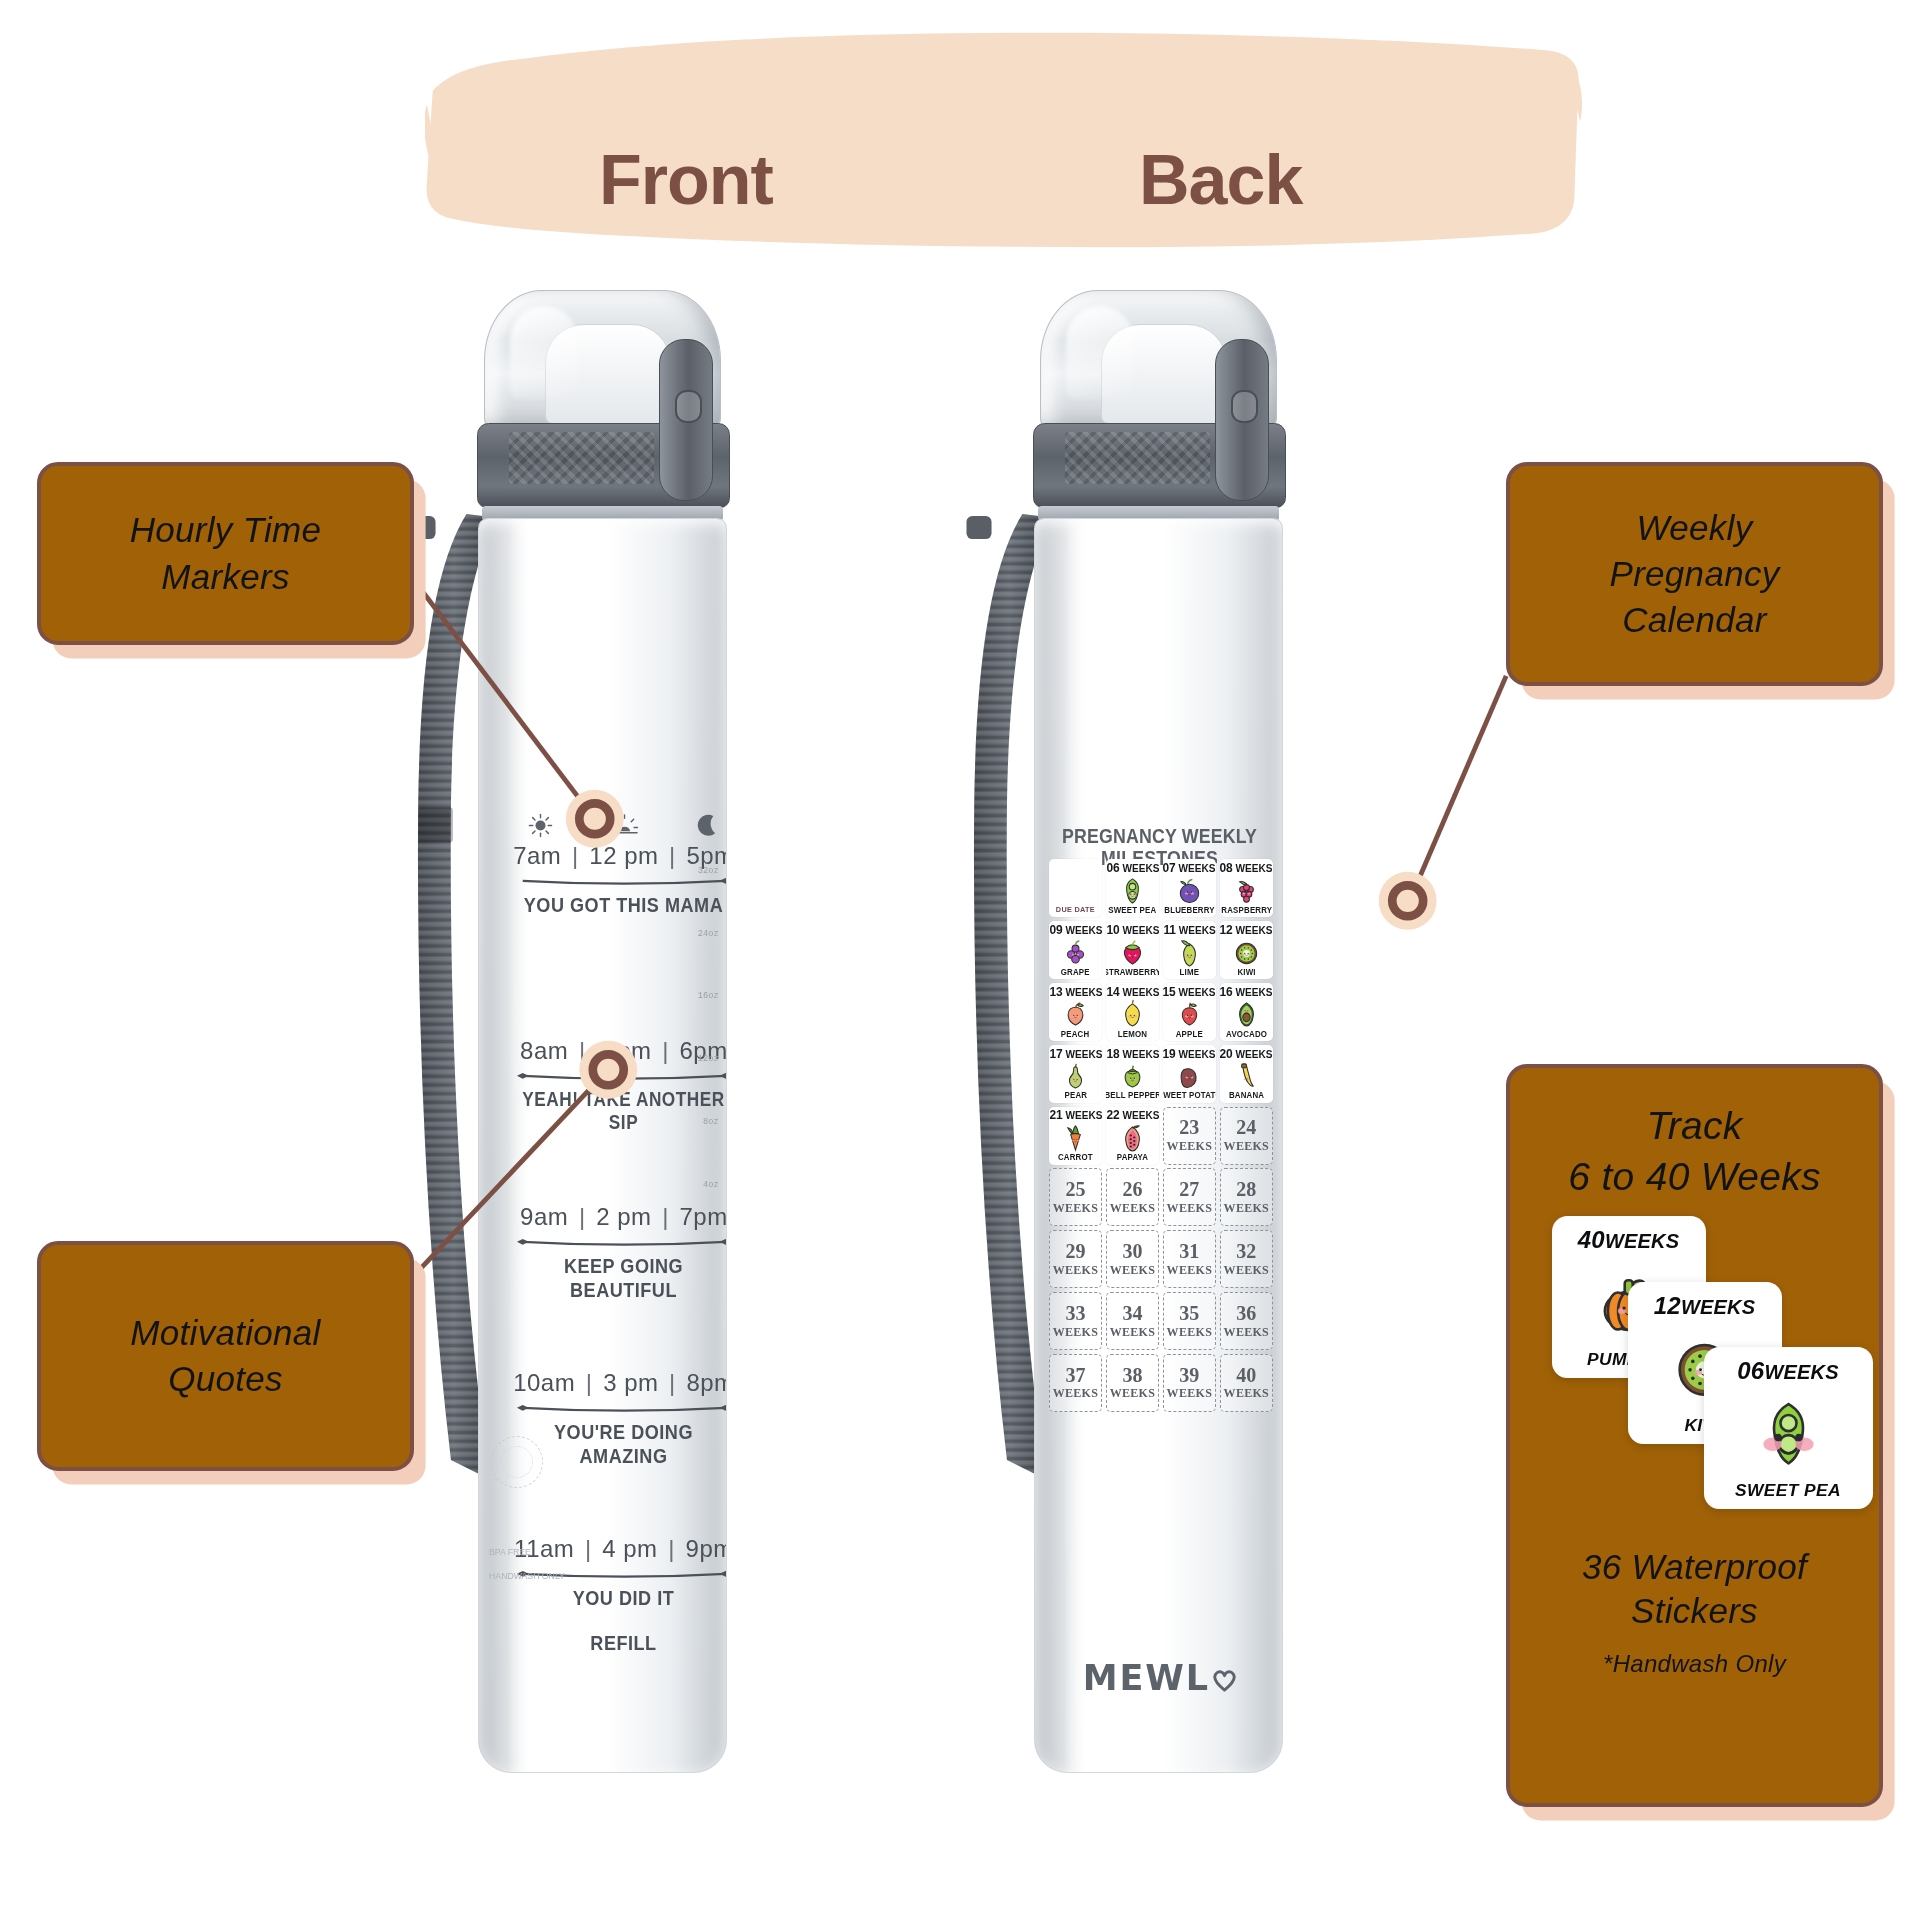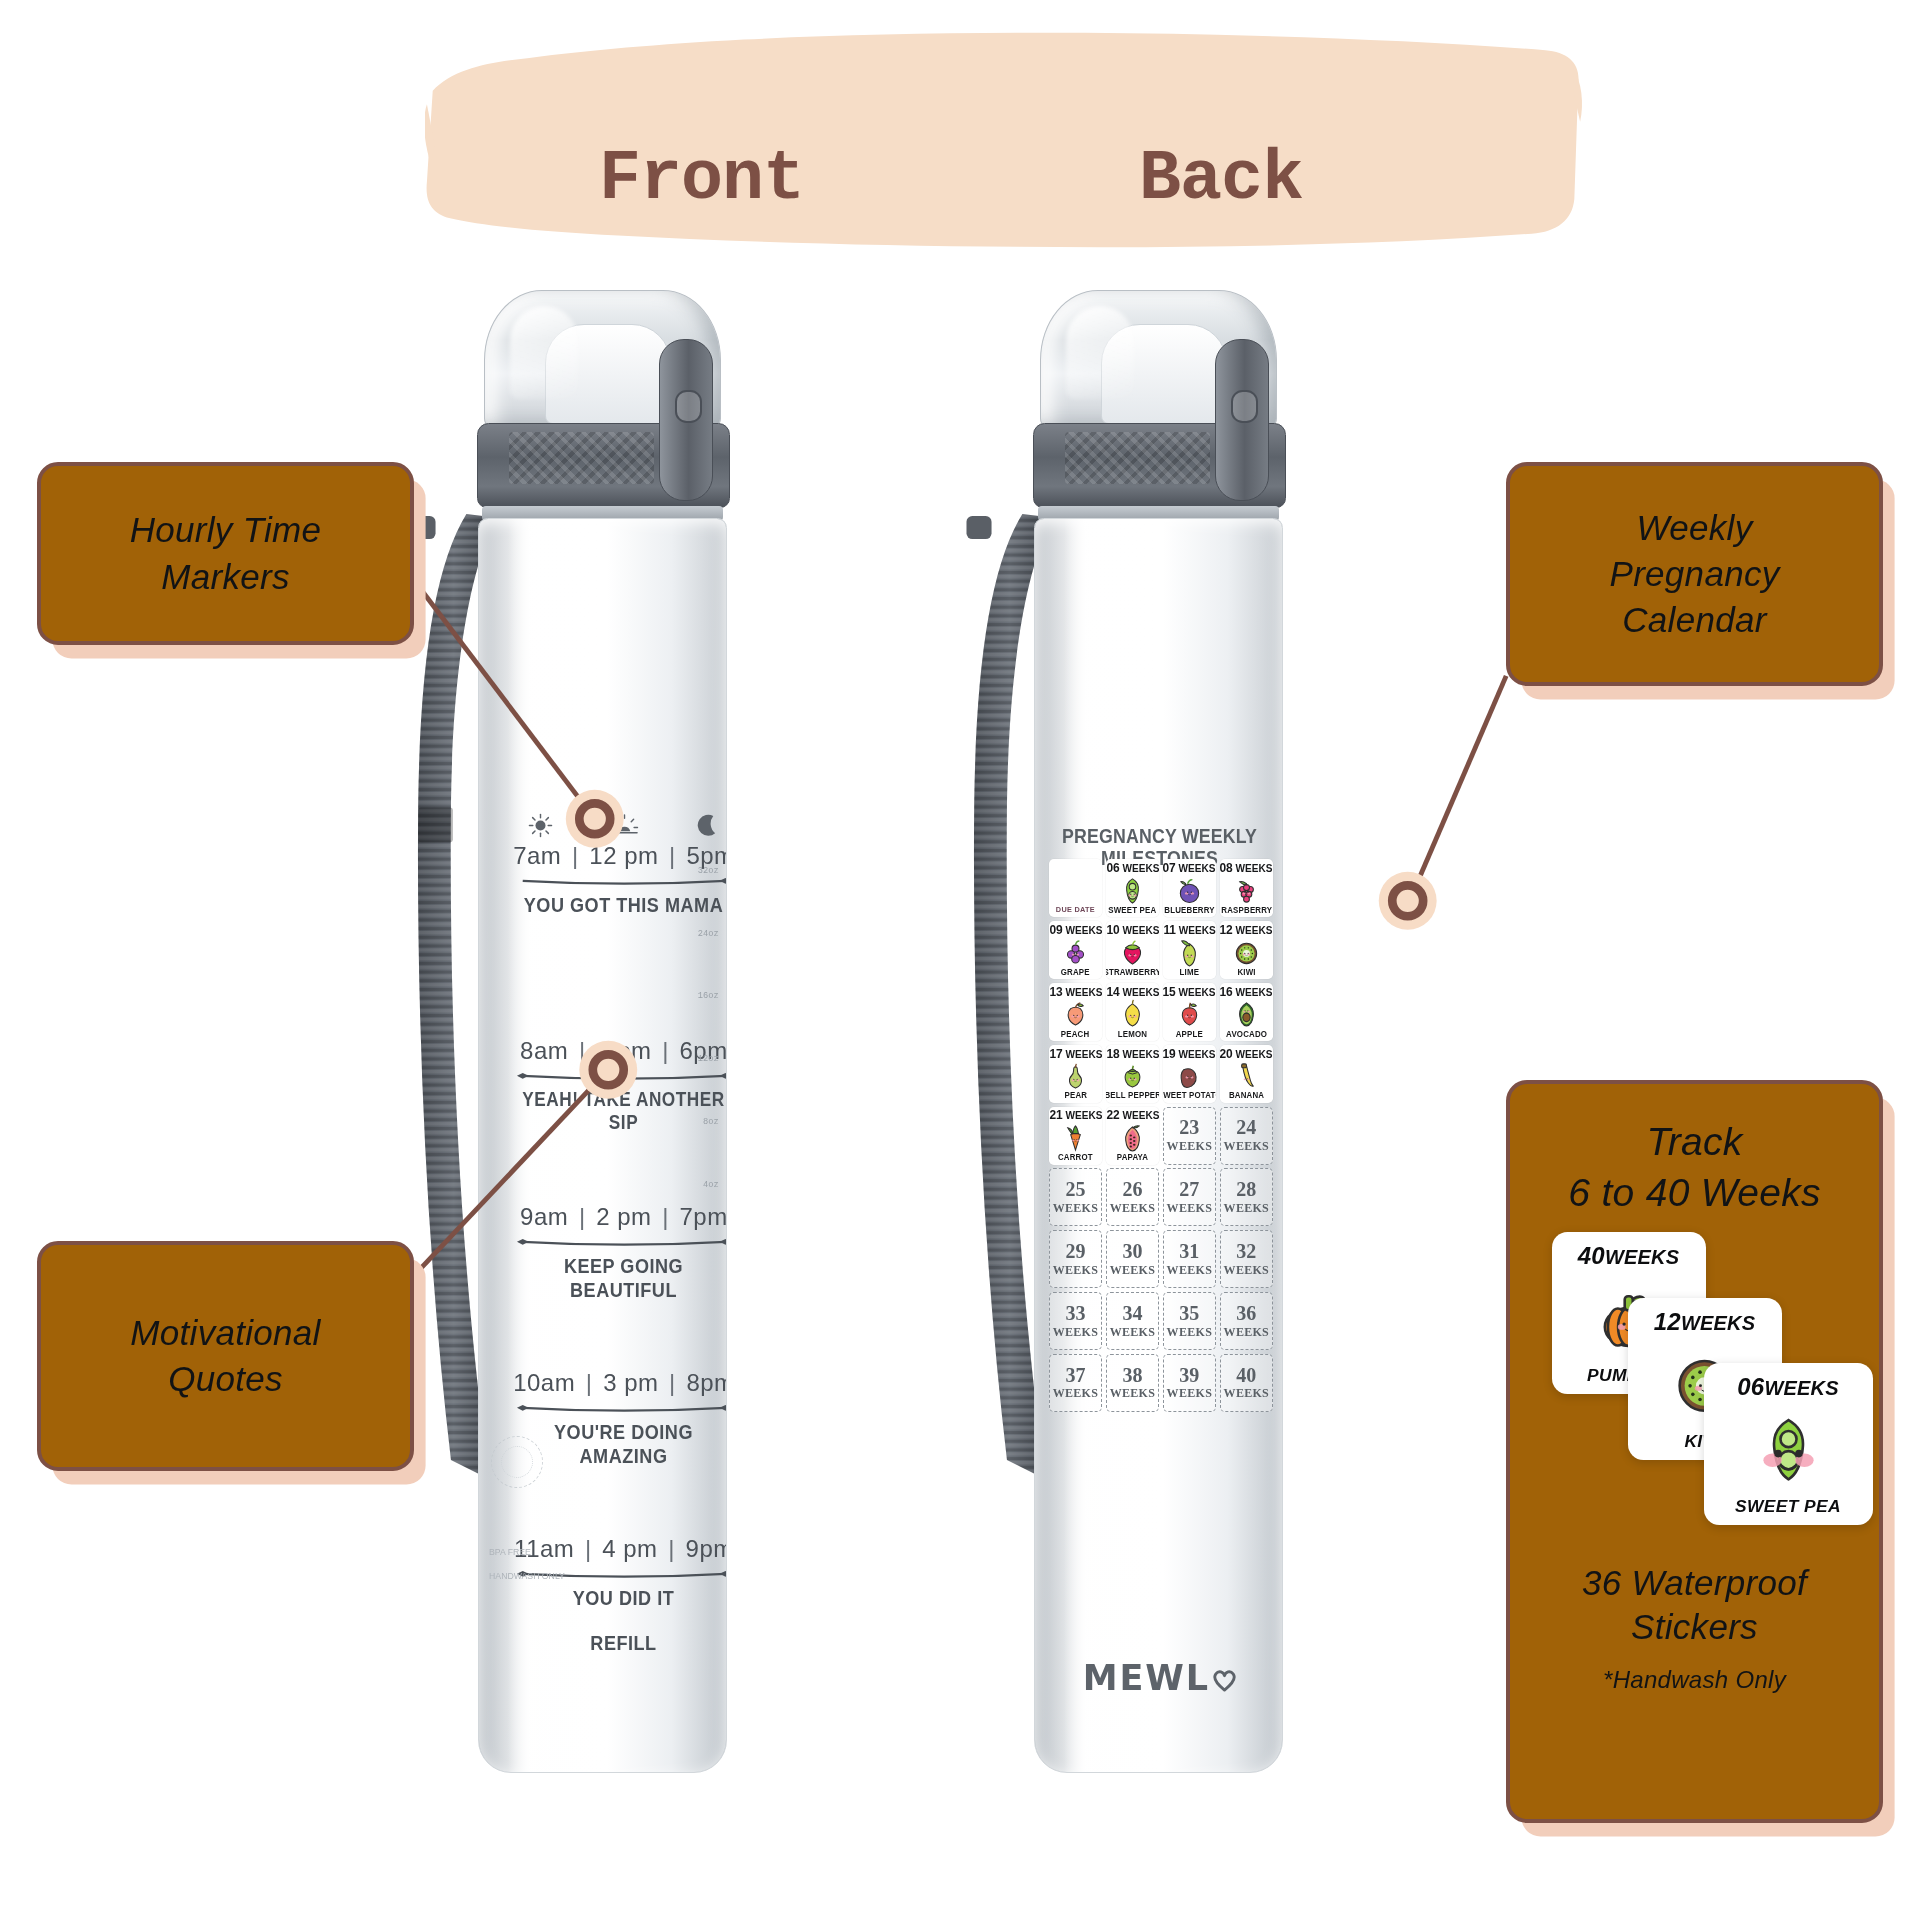--- a/index.html
+++ b/index.html
@@ -10,21 +10,21 @@
     overflow: hidden;
   }
   #stage { position: relative; width: 1931px; height: 1931px; }
 
   
   .banner-wrap { position: absolute; left: 425px; top: 29px; width: 1159px; height: 222px; }
   .banner-wrap svg { display: block; width: 100%; height: 100%; }
 
   .view-label {
     position: absolute;
-    font-family: Liberation Mono, monospace;
+    font-family: Liberation Sans, sans-serif;
     font-weight: bold;
     font-size: 70px;
     color: #7d5045;
     letter-spacing: -1px;
   }
   #label-front { left: 599px; top: 140px; }
   #label-back  { left: 1139px; top: 140px; }
 
   
   .bottle { position: absolute; }
@@ -201,21 +201,21 @@
     font-style: italic;
   }
   .callout .ctext { font-size: 35px; line-height: 1.32; letter-spacing: 0.3px; }
 
   #callout-hourly { left: 37px;  top: 462px;  width: 377px; height: 183px; }
   #callout-quotes { left: 37px;  top: 1241px; width: 377px; height: 230px; }
   #callout-weekly { left: 1506px; top: 462px;  width: 377px; height: 224px; }
 
   #callout-track {
     left: 1506px; top: 1064px; width: 377px; height: 743px;
-    flex-direction: column; justify-content: flex-start; padding: 33px 13.5px 19.3px 13.5px; margin-top: 16px;
+    flex-direction: column; justify-content: flex-start; padding: 33px 13.5px 19.3px 13.5px;
   }
   #callout-track .track-title { font-size: 39px; line-height: 1.3; }
   #callout-track .stickers { position: relative; width: 100%; height: 319px; margin-top: 13.5px; }
   .sticker-card {
     position: absolute; background:#fff; border-radius: 15.4px;
     box-shadow: 0 2.9px 9.7px rgba(0,0,0,.16);
     display:flex; flex-direction:column; align-items:center; justify-content:space-between;
     padding: 9.7px 5.8px 7.7px 5.8px;
   }
   #sticker-40 { left: 28px;  top: 0;    width: 154px; height: 162px; z-index:3;justify-content:space-between; }

